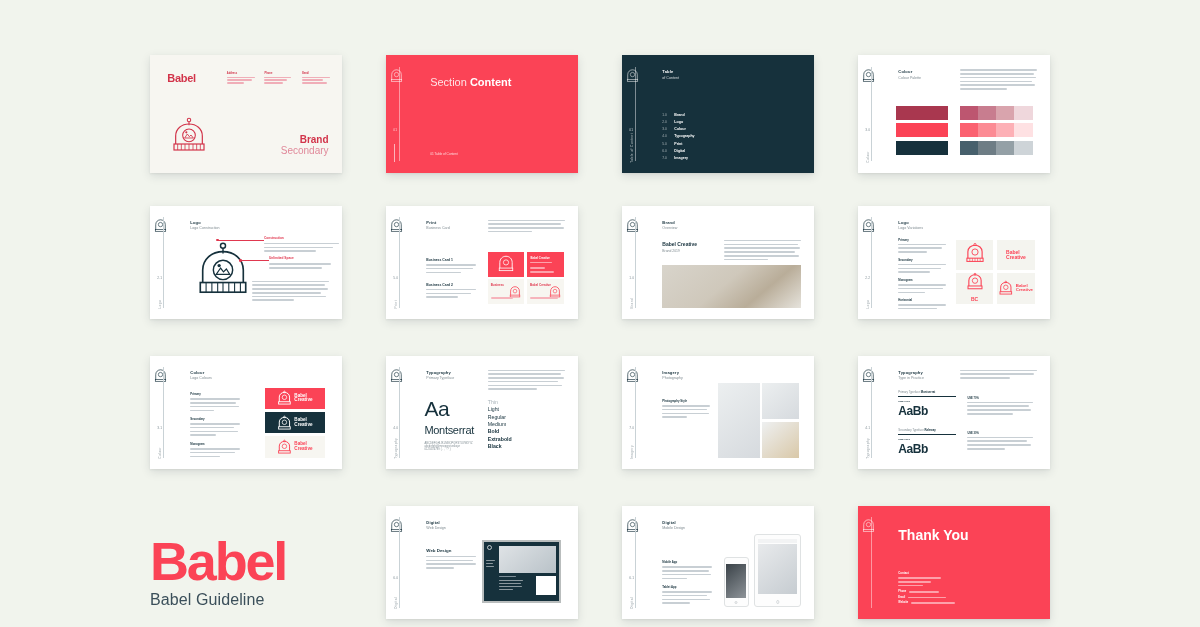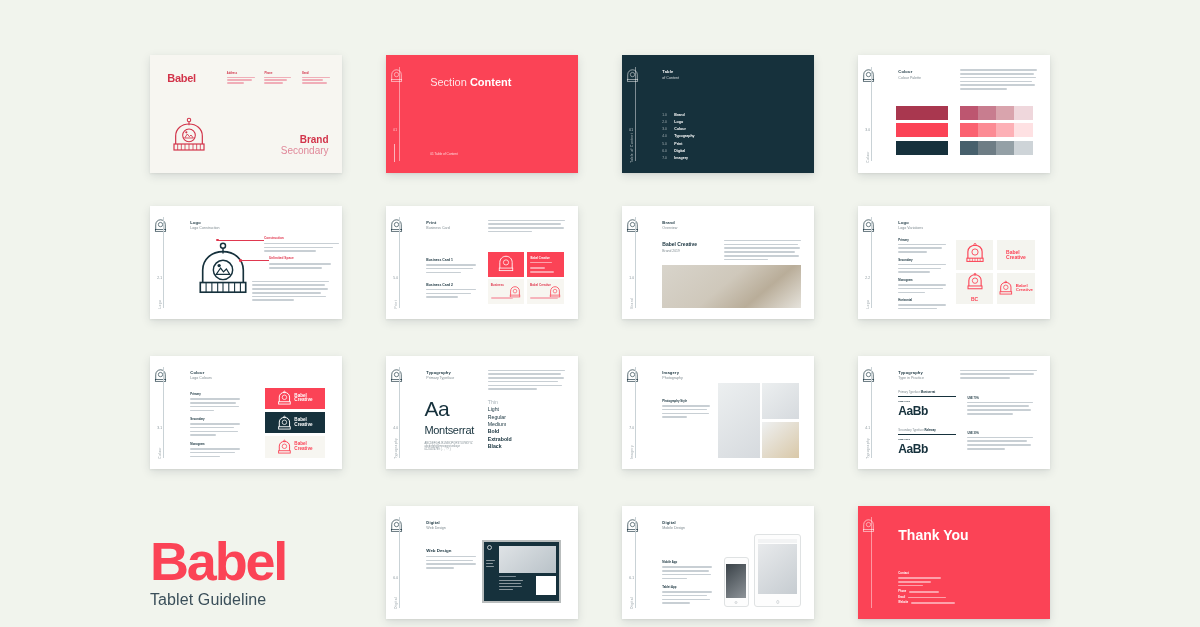--- a/index.html
+++ b/index.html
@@ -859,16 +859,16 @@
       </div>
       <div style="display:flex;gap:3px;align-items:center;margin-top:2.5px;">
         <span style="font-size:2.6px;font-weight:bold;color:#fff;">Website</span>
         <span class="tl lt" style="width:44px;margin:0"></span>
       </div>
     </div>
   </div>
 
   <div class="footer-brand">
     <div class="fb-name">Babel</div>
-    <div class="fb-sub">Tablet Guideline</div>
+    <div class="fb-sub">Babel Guideline</div>
   </div>
 
 </div>
 
 </body></html>

